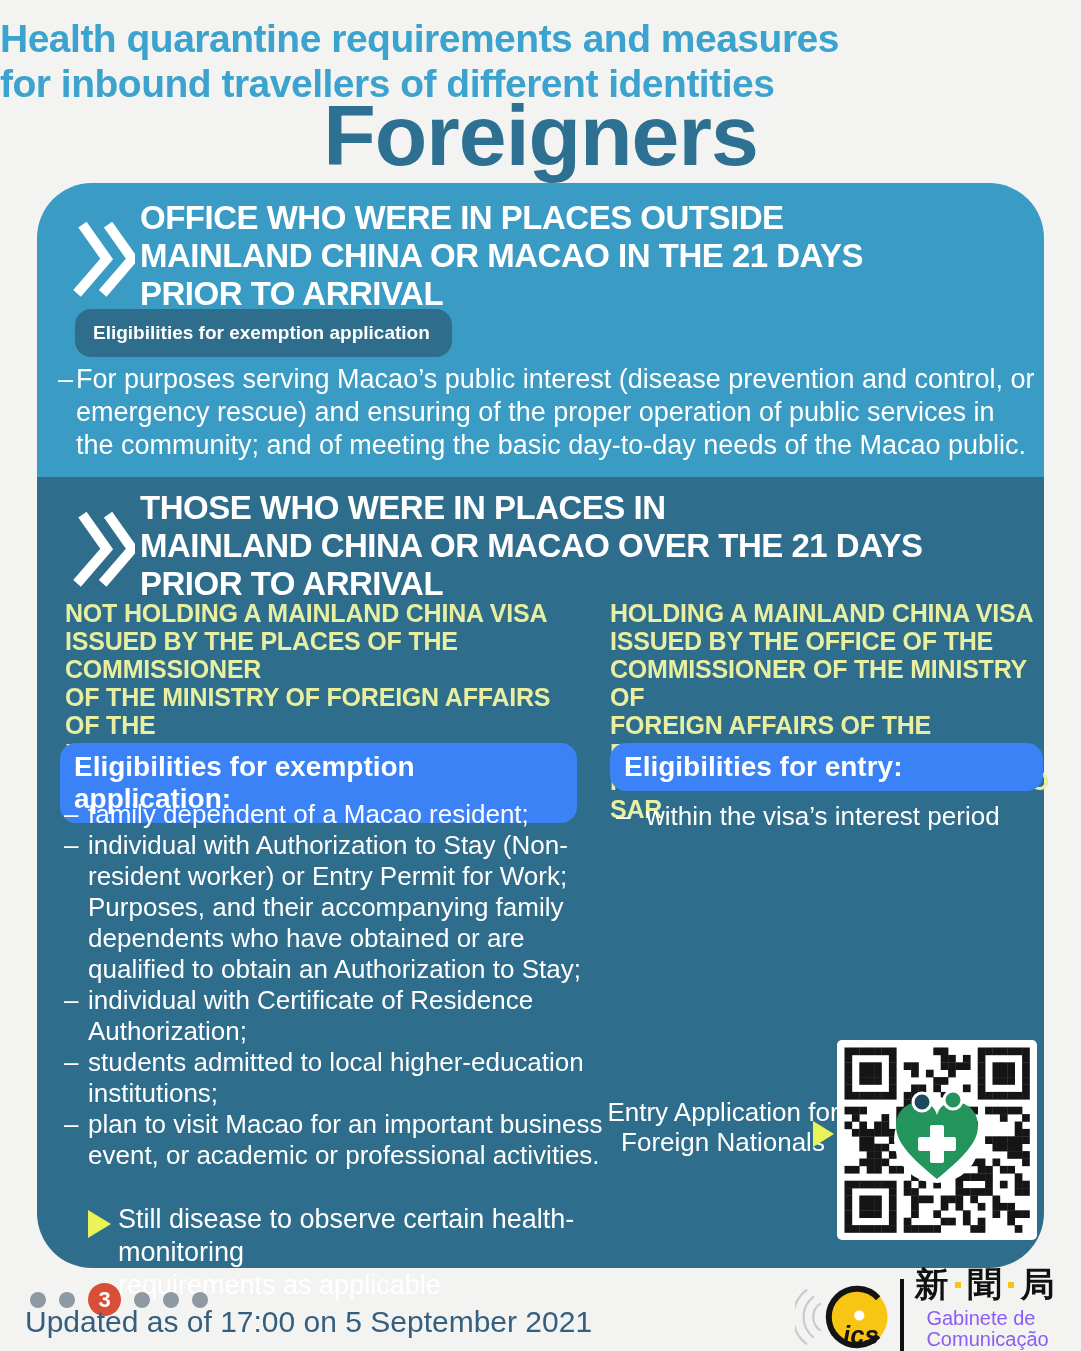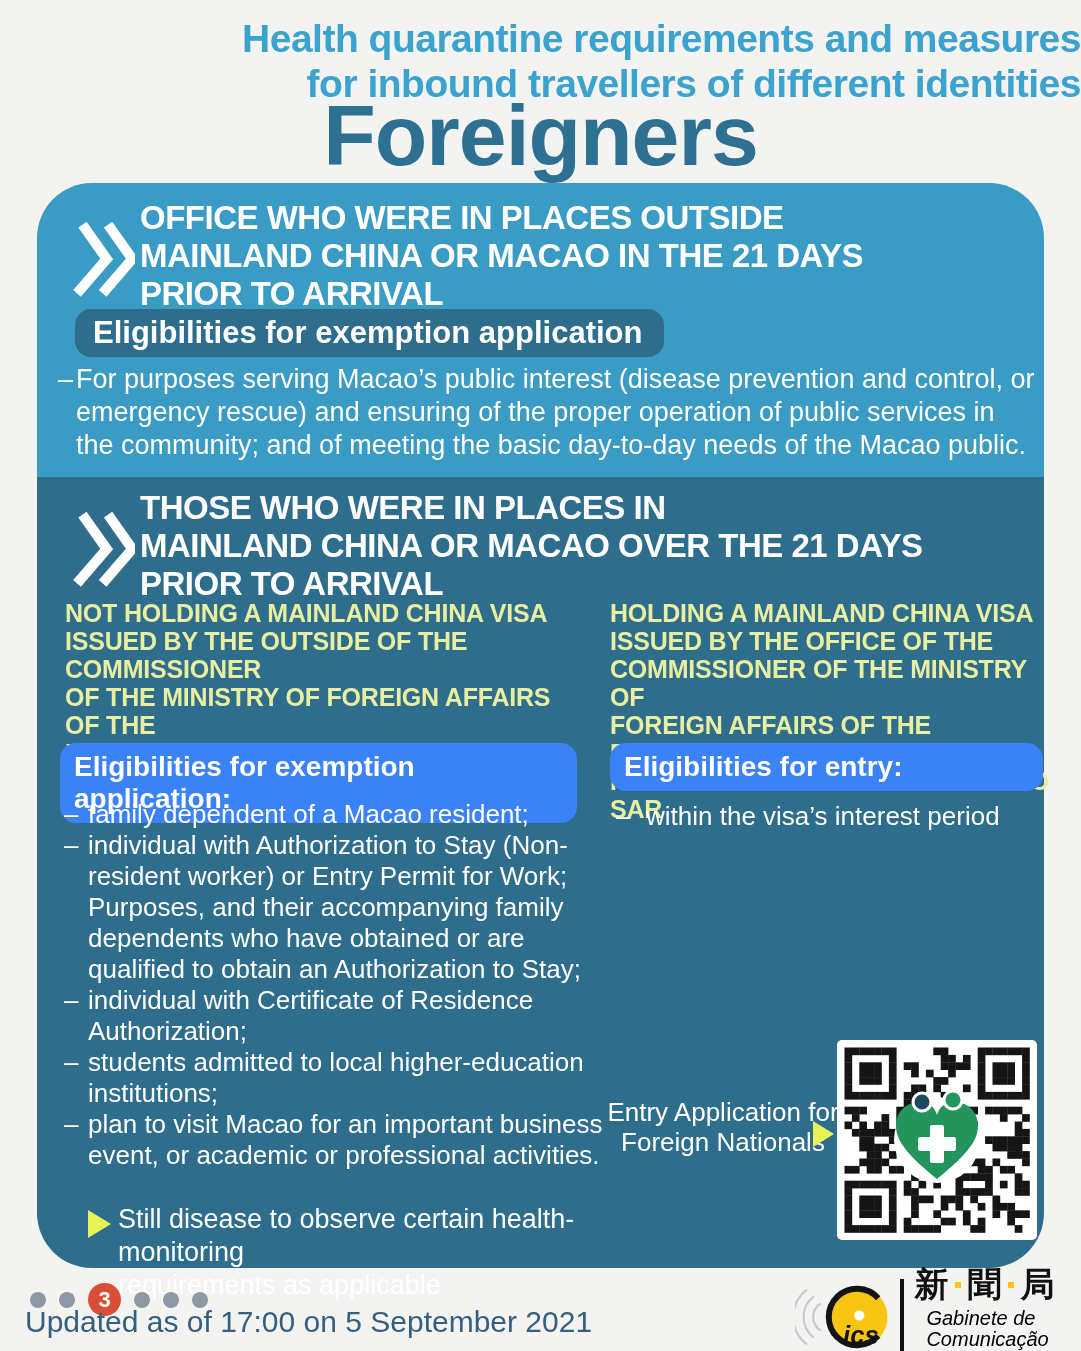--- a/index.html
+++ b/index.html
@@ -1,34 +1,34 @@
 <!DOCTYPE html>
 <html><head>
 <meta charset="utf-8">
 <style>
   * { box-sizing: border-box; margin: 0; padding: 0; }
   body { background: #f3f3f1; font-family: "Liberation Sans", sans-serif; }
   .poster { position: relative; width: 1081px; height: 1351px; background: #f3f3f1; overflow: hidden; margin: 0 auto; }
 
   
-  .title { position: absolute; top: 16px; left: 0; width: 100%; text-align: right;
+  .title { position: absolute; top: 16px; left: 0; width: 100%; text-align: left;
            color: #3ba3cd; font-weight: bold; font-size: 39px; line-height: 45px; letter-spacing: -0.5px; }
   .audience { position: absolute; top: 86px; left: 0; width: 100%; text-align: center;
               color: #2d7092; font-weight: bold; font-size: 86px; letter-spacing: -1px; }
 
   
   .card1 { position: absolute; left: 37px; top: 183px; width: 1007px; height: 294px;
            background: #3a9cc5; border-radius: 55px 55px 0 0; }
   .card2 { position: absolute; left: 37px; top: 477px; width: 1007px; height: 791px;
            background: #2e6d8b; border-radius: 0 0 55px 55px; }
 
   .chevrons { position: absolute; }
   .sec-heading { position: absolute; color: #fff; font-weight: bold; font-size: 33px; line-height: 38px; letter-spacing: -0.5px; }
 
-  .pill-dark { position: absolute; background: #2e6d8b; color: #fff; font-weight: bold; font-size: 31px;
+  .pill-dark { position: absolute; background: #2e6d8b; color: #fff; font-weight: bold; font-size: 19px;
                line-height: 30px; padding: 9px 22px 9px 18px; border-radius: 16px; }
   .pill-light { position: absolute; background: #3b82f6; color: #fff; font-weight: bold; font-size: 28px;
                 border-radius: 16px; padding: 8px 0 8px 14px; }
 
   .body-text { position: absolute; color: #fff; font-size: 27px; line-height: 33px; }
   .dash-hang { position: relative; padding-left: 18px; }
   .dash-hang::before { content: "\2013"; position: absolute; left: 0; top: 0; }
 
   .condition { position: absolute; color: #e9efa1; font-weight: bold; font-size: 25px; line-height: 28px; letter-spacing: -0.2px; }
 
@@ -49,21 +49,21 @@
   .dot { width: 16px; height: 16px; border-radius: 50%; background: #8e9aa3; }
   .page-badge { width: 33px; height: 33px; border-radius: 50%; background: #d94e36; color: #fff;
                 font-weight: bold; font-size: 22px; display: flex; align-items: center; justify-content: center; }
   .updated { position: absolute; left: 25px; top: 1305px; color: #355f7e; font-size: 30px; }
 
   .gcs { position: absolute; left: 795px; top: 1262px; display: flex; align-items: center; }
   .gcs-bar { width: 5px; height: 76px; background: #111; margin: 0 10px 0 4px; }
   .gcs-text { display: flex; flex-direction: column; }
   .gcs-zh { display: flex; align-items: center; font-size: 34px; color: #111; font-weight: bold; letter-spacing: 1px; }
   .zh-dot { width: 6px; height: 6px; background: #f7c512; margin: 0 6px; }
-  .gcs-pt { font-style: italic; font-size: 20px; line-height: 21px; color: #000000; margin-left: 12px; }
+  .gcs-pt { font-size: 20px; line-height: 21px; color: #8b5cf6; margin-left: 12px; }
 </style>
 </head>
 <body>
 
 <div class="poster">
 
   <div class="title">
     <div>Health quarantine requirements and measures</div>
     <div>for inbound travellers of different identities</div>
   </div>
@@ -89,21 +89,21 @@
       <polyline points="52,5 88,56 44,107" fill="none" stroke="#fff" stroke-width="15"></polyline>
     </svg>
     <div class="sec-heading" style="left:103px; top:12px; width:880px;">
       <div>THOSE WHO WERE IN PLACES IN</div>
       <div>MAINLAND CHINA OR MACAO OVER THE 21 DAYS</div>
       <div>PRIOR TO ARRIVAL</div>
     </div>
 
     <div class="condition" style="left:28px; top:122px; width:520px;">
       <div>NOT HOLDING A MAINLAND CHINA VISA</div>
-      <div>ISSUED BY THE OUTSIDE OF THE COMMISSIONER</div>
+      <div>ISSUED BY THE PLACES OF THE COMMISSIONER</div>
       <div>OF THE MINISTRY OF FOREIGN AFFAIRS OF THE</div>
       <div>PEOPLE'S REPUBLIC OF CHINA IN THE MACAO</div>
       <div>SAR</div>
     </div>
     <div class="pill-light" style="left:23px; top:266px; width:517px;">Eligibilities for exemption application:</div>
     <ul class="elig-list" style="left:25px; top:322px; width:548px;">
       <li>family dependent of a Macao resident;</li>
       <li>individual with Authorization to Stay (Non-resident worker) or Entry Permit for Work; Purposes, and their accompanying family dependents who have obtained or are qualified to obtain an Authorization to Stay;</li>
       <li>individual with Certificate of Residence Authorization;</li>
       <li>students admitted to local higher-education institutions;</li>

